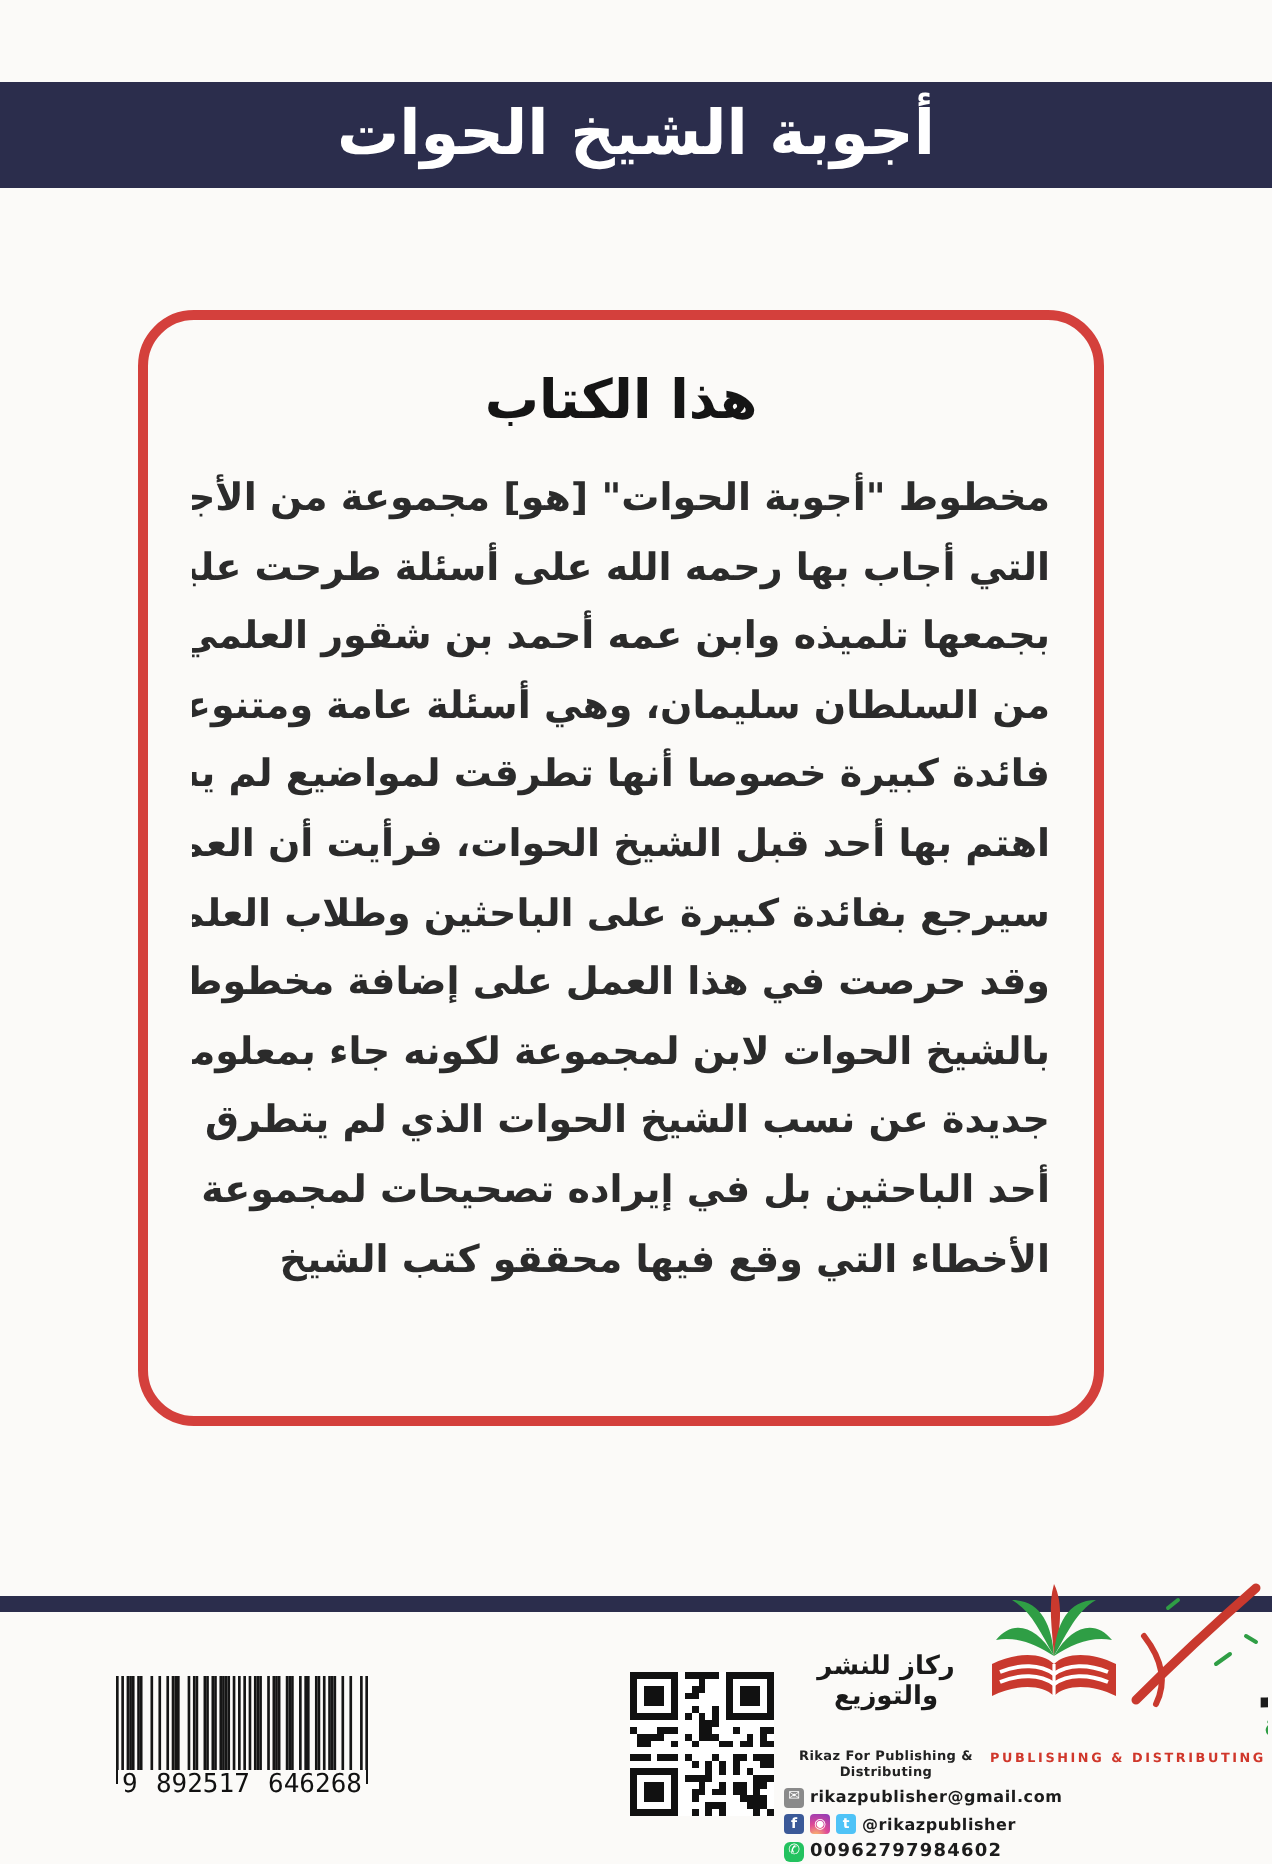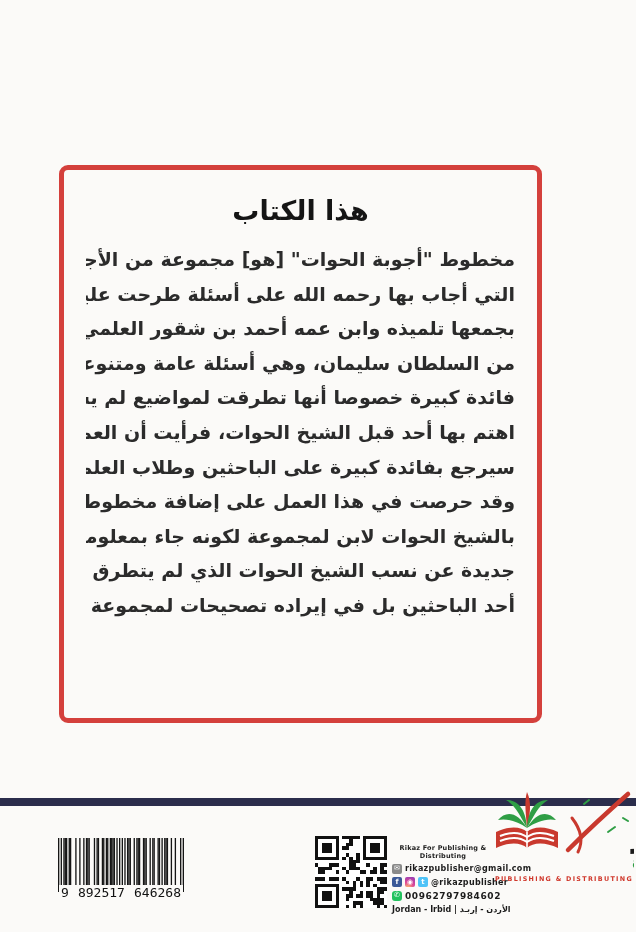--- a/index.html
+++ b/index.html
@@ -19,25 +19,24 @@
     position: absolute; left: 0; top: 41px; width: 636px; height: 53px;
     background: #2b2d4c;
     display: flex; align-items: center; justify-content: center;
   }
   .title-bar .title-text {
     color: #ffffff; font-weight: bold; font-size: 31px;
     direction: rtl; line-height: 53px; letter-spacing: 0;
   }
   
   .blurb-box {
-    position: absolute; left: 59px; top: 155px; width: 483px; height: 558px;
-    border: 5px solid #d4403c; border-radius: 9px;
+    position: absolute; left: 69px; top: 155px; width: 483px; height: 558px;
+    border: 5px solid #d4403c; border-radius: 28px;
     background: #fbfaf8;
     padding: 25px 22px 0 22px;
-    margin-top: 10px;
   }
   .blurb-heading {
     text-align: center; font-weight: bold; font-size: 27px; color: #151515;
     direction: rtl; margin-bottom: 16px;
   }
   .blurb-lines { direction: rtl; }
   .blurb-line {
     direction: rtl; unicode-bidi: plaintext;
     font-weight: bold; font-size: 19px; color: #2b2b2b;
     line-height: 34.6px; height: 34.6px;
@@ -98,35 +97,39 @@
   .location-line .ar { direction: rtl; unicode-bidi: embed; }
   
   .logo { position: absolute; left: 488px; top: 788px; width: 146px; height: 98px; }
   .logo svg { width: 146px; height: 98px; display: block; }
 </style>
 </head>
 <body>
 
 <div class="page">
 
+  <div class="title-bar">
+    <div class="title-text">أجوبة الشيخ الحوات</div>
+  </div>
 
   <div class="blurb-box">
     <div class="blurb-heading">هذا الكتاب</div>
     <div class="blurb-lines">
       <div class="blurb-line">مخطوط "أجوبة الحوات" [هو] مجموعة من الأجوبة</div>
       <div class="blurb-line">التي أجاب بها رحمه الله على أسئلة طرحت عليه قام</div>
       <div class="blurb-line">بجمعها تلميذه وابن عمه أحمد بن شقور العلمي بأمر</div>
       <div class="blurb-line">من السلطان سليمان، وهي أسئلة عامة ومتنوعة وفيها</div>
       <div class="blurb-line">فائدة كبيرة خصوصا أنها تطرقت لمواضيع لم يسبق أن</div>
       <div class="blurb-line">اهتم بها أحد قبل الشيخ الحوات، فرأيت أن العمل عليها</div>
       <div class="blurb-line para-end">سيرجع بفائدة كبيرة على الباحثين وطلاب العلم...</div>
       <div class="blurb-line">وقد حرصت في هذا العمل على إضافة مخطوط التعريف</div>
       <div class="blurb-line">بالشيخ الحوات لابن لمجموعة لكونه جاء بمعلومات</div>
       <div class="blurb-line">جديدة عن نسب الشيخ الحوات الذي لم يتطرق إليه</div>
       <div class="blurb-line">أحد الباحثين بل في إيراده تصحيحات لمجموعة من</div>
+      <div class="blurb-line para-end">الأخطاء التي وقع فيها محققو كتب الشيخ</div>
     </div>
   </div>
 
   <div class="separator-stripe"></div>
 
   <div class="barcode">
     <svg id="barcode-svg" width="126" height="56" viewBox="0 0 95 56" preserveAspectRatio="none">
         <rect x="0" y="0" width="1" height="54" fill="#151515"></rect>
         <rect x="2" y="0" width="1" height="54" fill="#151515"></rect>
         <rect x="4" y="0" width="1" height="47" fill="#151515"></rect>
@@ -301,20 +304,21 @@
         <rect x="19" y="19" width="1" height="1" fill="#111"></rect>
         <rect x="9" y="20" width="1" height="1" fill="#111"></rect>
         <rect x="11" y="20" width="1" height="1" fill="#111"></rect>
         <rect x="13" y="20" width="1" height="1" fill="#111"></rect>
         <rect x="18" y="20" width="1" height="1" fill="#111"></rect>
         <rect x="20" y="20" width="1" height="1" fill="#111"></rect>
       </svg>
   </div>
 
   <div class="contact">
+    <div class="name-ar">ركاز للنشر والتوزيع</div>
     <div class="name-en">Rikaz For Publishing &amp; Distributing</div>
     <div class="contact-row">
       <span class="ic ic-mail">✉</span>
       <span class="txt">rikazpublisher@gmail.com</span>
     </div>
     <div class="contact-row">
       <span class="ic ic-fb">f</span>
       <span class="ic ic-ig">◉</span>
       <span class="ic ic-tw">t</span>
       <span class="txt">@rikazpublisher</span>

